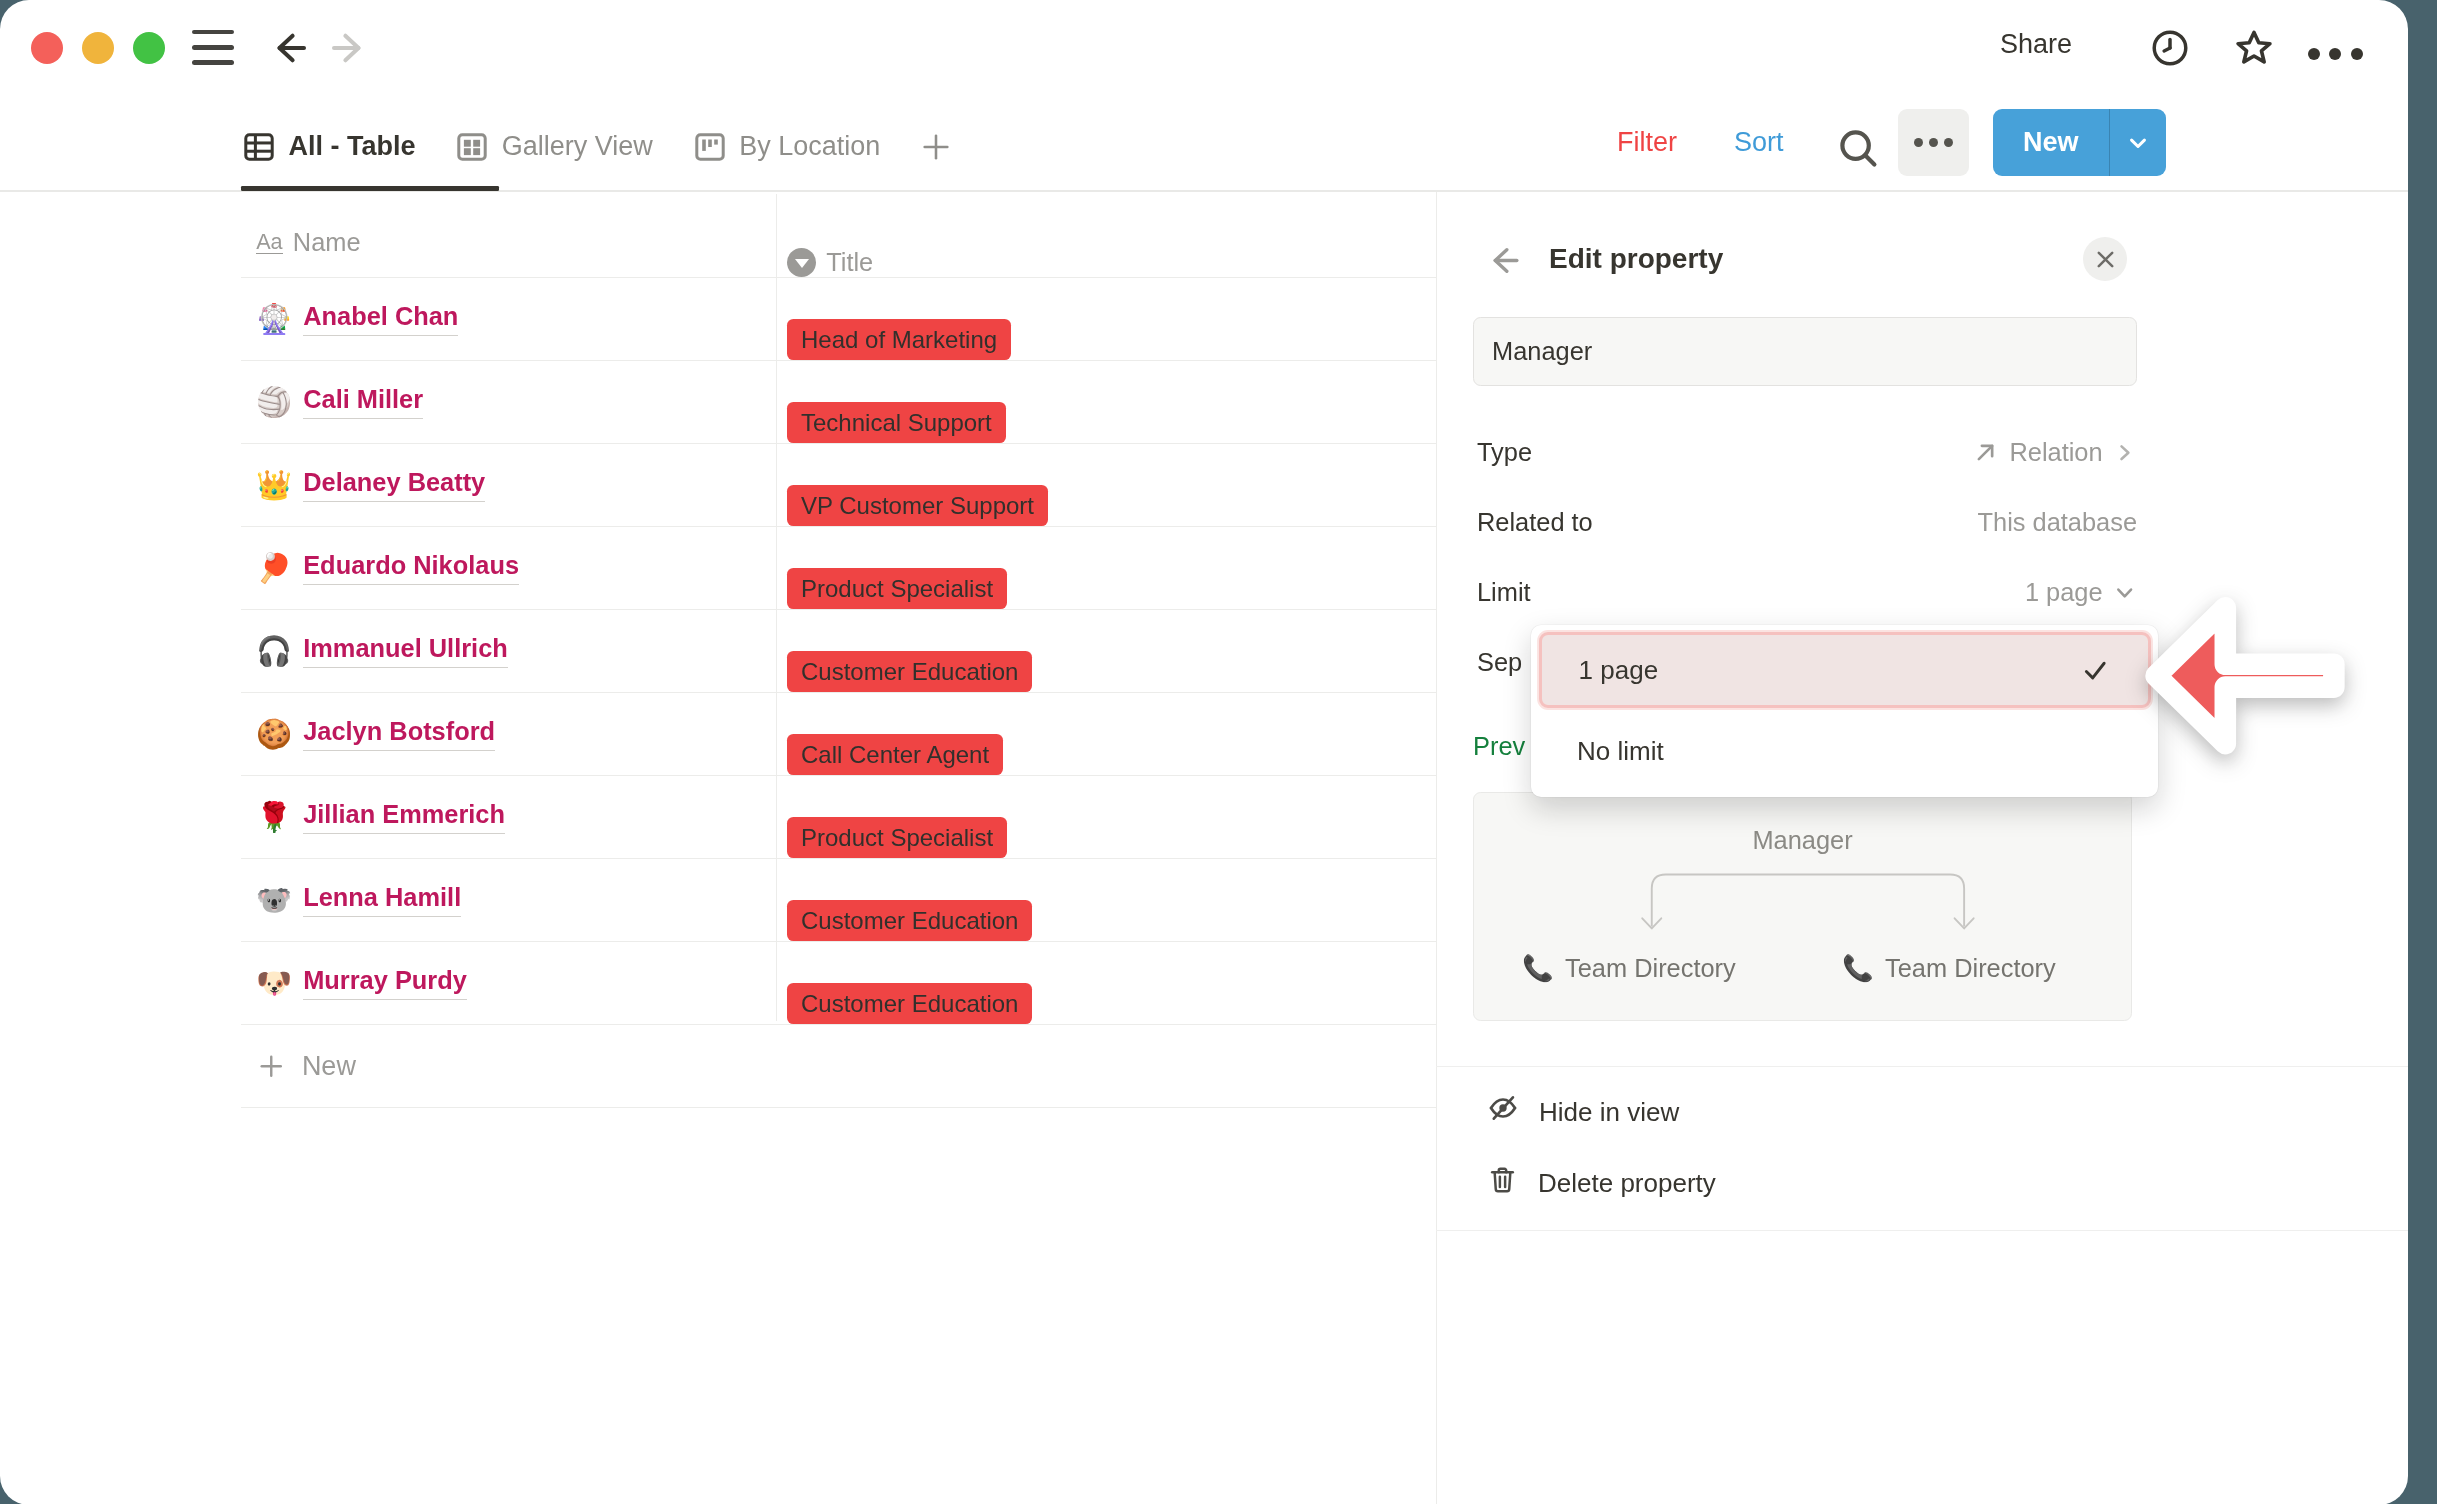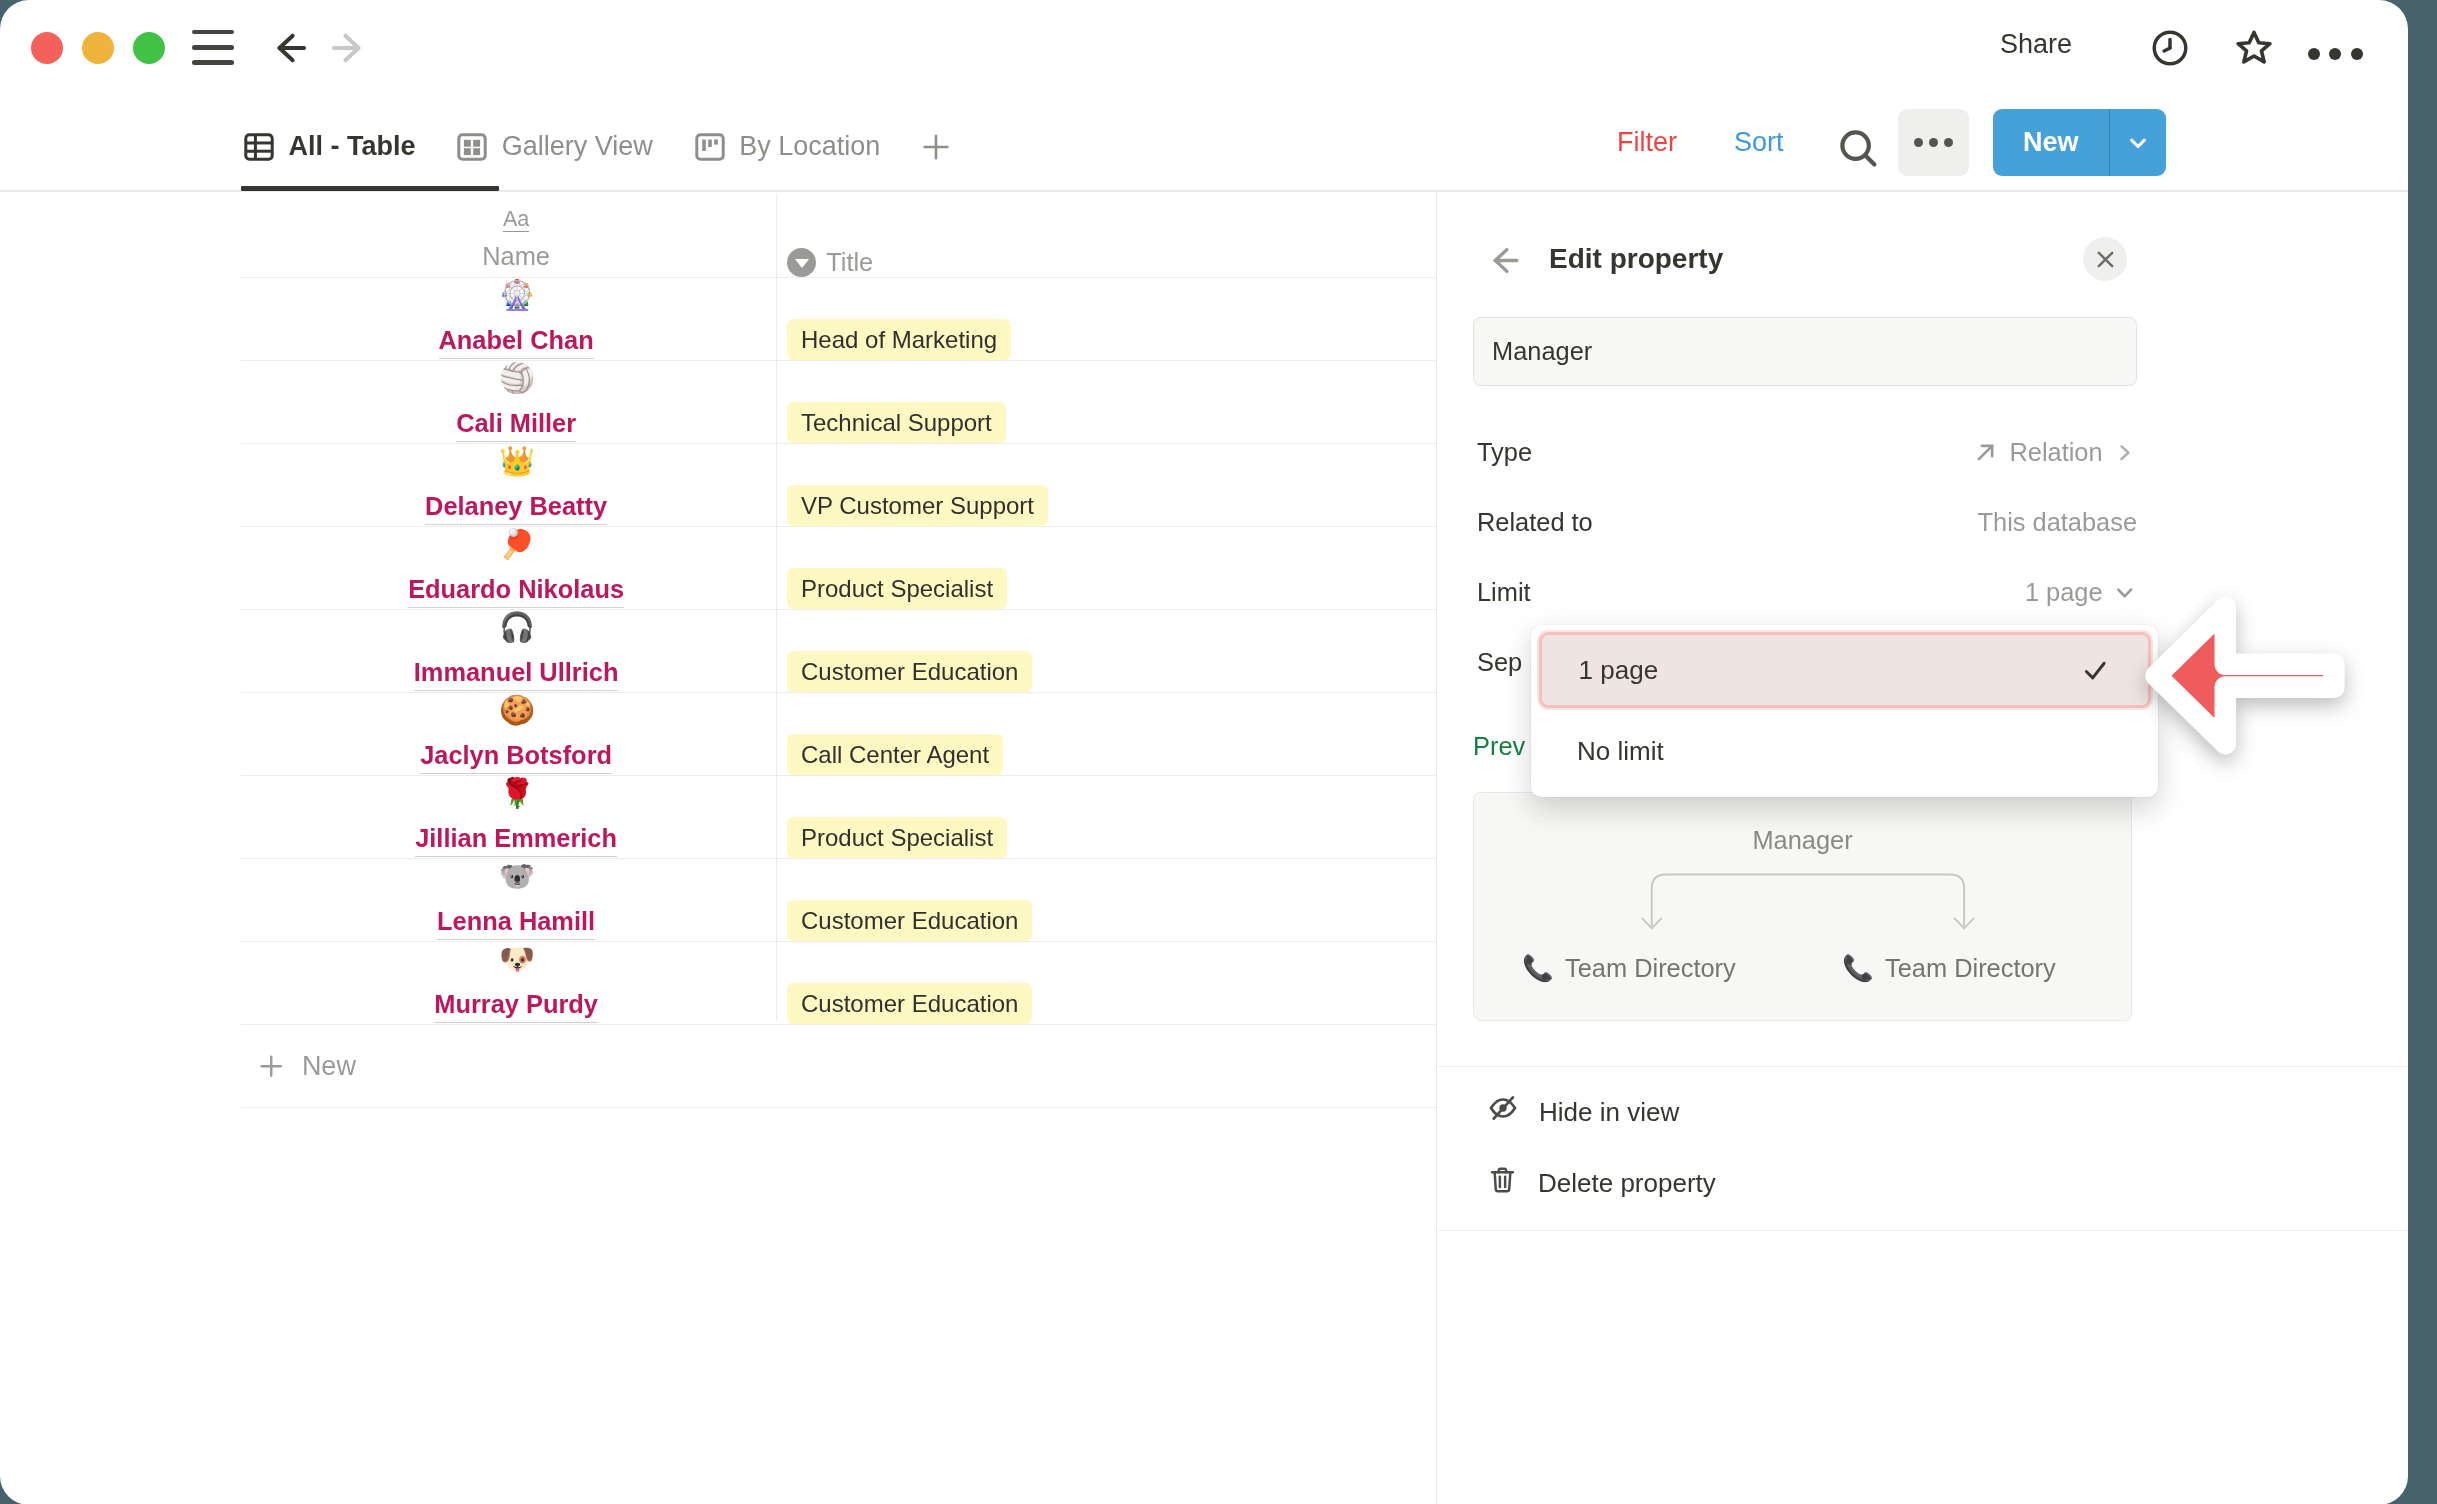--- a/index.html
+++ b/index.html
@@ -35,29 +35,29 @@
   .more-view-btn .dots3 { gap:6.3px; }
   .new-btn { left:1993px; top:109px; width:173px; height:67px; border:none; border-radius:9px; display:flex; align-items:stretch; padding:0; overflow:hidden; }
   .new-btn .main { flex:1; color:#fff; font-size:27px; font-weight:700; display:flex; align-items:center; justify-content:center; font-family:inherit; }
   .new-btn .split { width:1.3px; background:rgba(0,0,0,0.18); }
   .new-btn .chev { width:56px; display:flex; align-items:center; justify-content:center; }
 
   
   .table { left:241px; top:194px; width:1195px; }
   .t-header { height:84px; display:flex; border-bottom:1.3px solid #ececea; padding-top:14px; }
   .t-row { height:83px; display:flex; border-bottom:1.3px solid #ececea; }
-  .cell-name { width:535px; display:flex; align-items:center; padding-left:15.2px; gap:14px;flex-direction:column; }
+  .cell-name { width:535px; display:flex; align-items:center; padding-left:15.2px; gap:14px; }
   .cell-title { flex:1; display:flex; align-items:flex-end; padding-left:11px; }
   .t-header .cell-name, .t-header .cell-title { color:#9b9a97; font-size:25.4px; gap:10.2px; }
   .aa-ic { font-size:21.6px; border-bottom:1.9px solid #9b9a97; padding-bottom:1.3px; line-height:1; }
   .sel-ic { width:29px; height:29px; border-radius:50%; background:#9b9a97; display:flex; align-items:center; justify-content:center; }
   .sel-ic i { width:0; height:0; border-left:7px solid transparent; border-right:7px solid transparent; border-top:9.5px solid #ffffff; display:block; margin-top:1.9px; }
   .row-emoji { font-size:29px; width:33px; text-align:center; }
   .row-name { font-size:25.4px; font-weight:700; color:#be185d; border-bottom:1.9px solid #d3d1cd; padding-bottom:3.2px; }
-  .title-tag { background:#fef9c3; border-radius:6.3px; padding:6.3px 14px; font-size:24px; color:#32302c; }
+  .title-tag { background:#ef4444; border-radius:6.3px; padding:6.3px 14px; font-size:24px; color:#32302c; }
   .col-divider { left:776px; top:194px; width:1.3px; height:827px; background:#ececea; }
   .new-row { height:83px; display:flex; align-items:center; padding-left:15.2px; gap:15.2px; color:#9b9a97; font-size:27px; border-bottom:1.3px solid #ececea; background:none; border-left:none; border-right:none; border-top:none; width:100%; font-family:inherit; }
 
   
   .panel-vdivider { left:1436px; top:192px; width:1.3px; height:1312px; background:#ececea; }
   .panel-back { left:1484px; top:241px; width:41px; height:38px; background:none; border:none; display:flex; align-items:center; justify-content:center; }
   .panel-title { left:1549px; top:243px; font-size:28px; font-weight:700; color:#37352f; }
   .panel-close { left:2083px; top:237px; width:44px; height:44px; border-radius:50%; background:#efefed; border:none; display:flex; align-items:center; justify-content:center; }
   .prop-name-input { left:1473px; top:317px; width:664px; height:69px; background:#f7f7f5; border:1.3px solid #e3e2e0; border-radius:7.6px; font-size:25.4px; color:#37352f; padding:0 18px; font-family:inherit; }
   .prop-row { left:1477px; width:660px; height:33px; display:flex; align-items:center; justify-content:space-between; }

